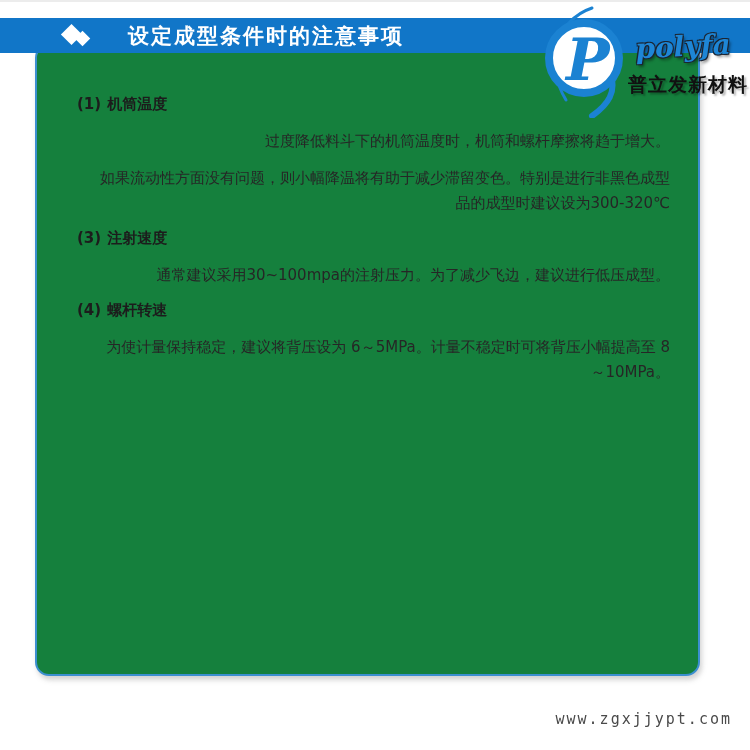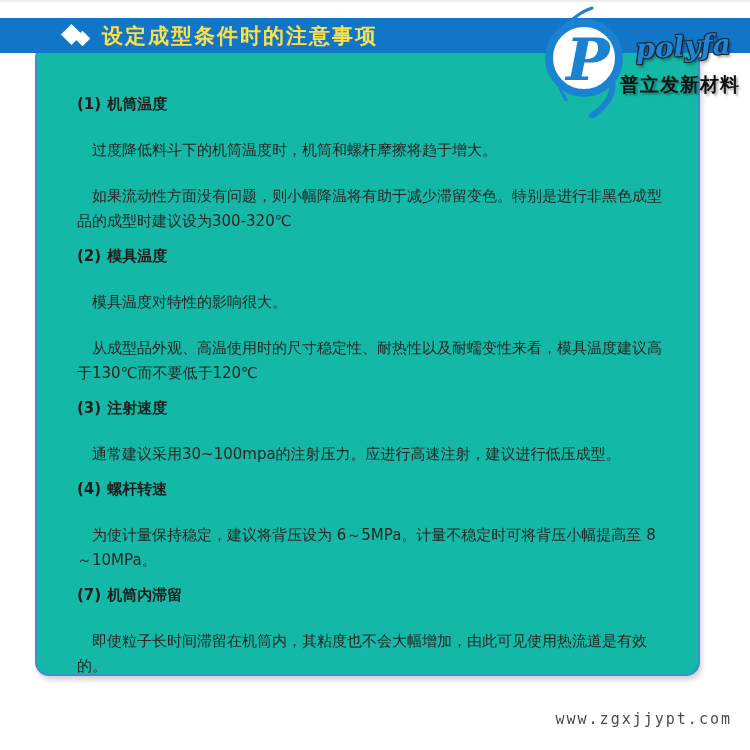--- a/index.html
+++ b/index.html
@@ -41,25 +41,25 @@
     display: block;
   }
   .diamond-wrap .d2 {
     position: absolute; left: 15px; top: 10px;
     width: 11px; height: 11px;
     background: #ffffff;
     transform: rotate(45deg);
     display: block;
   }
   .header-title {
-    color: #fde047;
+    color: #ffffff;
     font-size: 21px;
     font-weight: bold;
     letter-spacing: 2px;
-    margin-left: 4px;
+    margin-left: 30px;
     white-space: nowrap;
     text-align: right;
   }
 
   
   .brand {
     position: absolute;
     top: 6px; right: 0;
     width: 218px; height: 112px;
     z-index: 4;
@@ -79,57 +79,58 @@
       -1px -1px 0 #1c2430, 1px -1px 0 #1c2430,
       -1px 1px 0 #1c2430, 1px 1px 0 #1c2430,
       2px 3px 3px rgba(0,0,0,0.45);
     transform: rotate(-3deg);
     white-space: nowrap;
   }
   .brand-cn {
     position: absolute;
     left: 88px; top: 66px;
     width: 128px;
-    text-align: left;
+    text-align: right;
     font-size: 19px;
     font-weight: bold;
     color: #111111;
     letter-spacing: 1px;
     text-shadow: 2px 2px 2px rgba(0,0,0,0.3);
     white-space: nowrap;
   }
 
   
   .content-box {
     position: absolute;
     left: 35px; top: 44px;
     width: 665px; height: 632px;
     border: 2px solid #3c8fd0;
     border-radius: 14px;
-    background: #14b8a6;
+    background: #15803d;
     z-index: 1;
     padding: 46px 28px 0 40px;
     box-shadow: 2px 4px 5px rgba(130,130,130,0.35);
   }
   .note { margin-bottom: 10px; }
   .note-head {
     font-size: 15px;
     line-height: 25px;
     font-weight: bold;
     color: #1c1c1c;
   }
   .note-head .num { margin-right: 6px; }
   .note p {
     font-size: 15px;
     line-height: 25px;
     color: #262626;
-    margin-top: 21px;
+    margin-top: 12px;
     text-indent: 1em;
     font-weight: 500;
     max-width: 596px;
+    text-align: right;
   }
 
   
   .footer-url {
     position: absolute;
     right: 18px; top: 710px;
     font-family: "DejaVu Sans Mono", "Liberation Mono", monospace;
     font-size: 15px;
     letter-spacing: 2px;
     color: #4a4a4a;
@@ -165,49 +166,36 @@
   <div class="content-box">
 
     <section class="note">
       <div class="note-head">
         <span class="num">(1)</span><span>机筒温度</span>
       </div>
       <p>过度降低料斗下的机筒温度时，机筒和螺杆摩擦将趋于增大。</p>
       <p>如果流动性方面没有问题，则小幅降温将有助于减少滞留变色。特别是进行非黑色成型品的成型时建议设为300-320℃</p>
     </section>
 
-    <section class="note">
-      <div class="note-head">
-        <span class="num">(2)</span><span>模具温度</span>
-      </div>
-      <p>模具温度对特性的影响很大。</p>
-      <p>从成型品外观、高温使用时的尺寸稳定性、耐热性以及耐蠕变性来看，模具温度建议高于130℃而不要低于120℃</p>
-    </section>
 
     <section class="note">
       <div class="note-head">
         <span class="num">(3)</span><span>注射速度</span>
       </div>
-      <p>通常建议采用30~100mpa的注射压力。应进行高速注射，建议进行低压成型。</p>
+      <p>通常建议采用30~100mpa的注射压力。为了减少飞边，建议进行低压成型。</p>
     </section>
 
     <section class="note">
       <div class="note-head">
         <span class="num">(4)</span><span>螺杆转速</span>
       </div>
     </section>
 
     <section class="note">
       <p>为使计量保持稳定，建议将背压设为 6～5MPa。计量不稳定时可将背压小幅提高至 8～10MPa。</p>
     </section>
 
 
-    <section class="note">
-      <div class="note-head">
-        <span class="num">(7)</span><span>机筒内滞留</span>
-      </div>
-      <p>即使粒子长时间滞留在机筒内，其粘度也不会大幅增加，由此可见使用热流道是有效的。</p>
-    </section>
 
   </div>
 
   <div class="footer-url">www.zgxjjypt.com</div>
 </div>
 
 </body></html>

